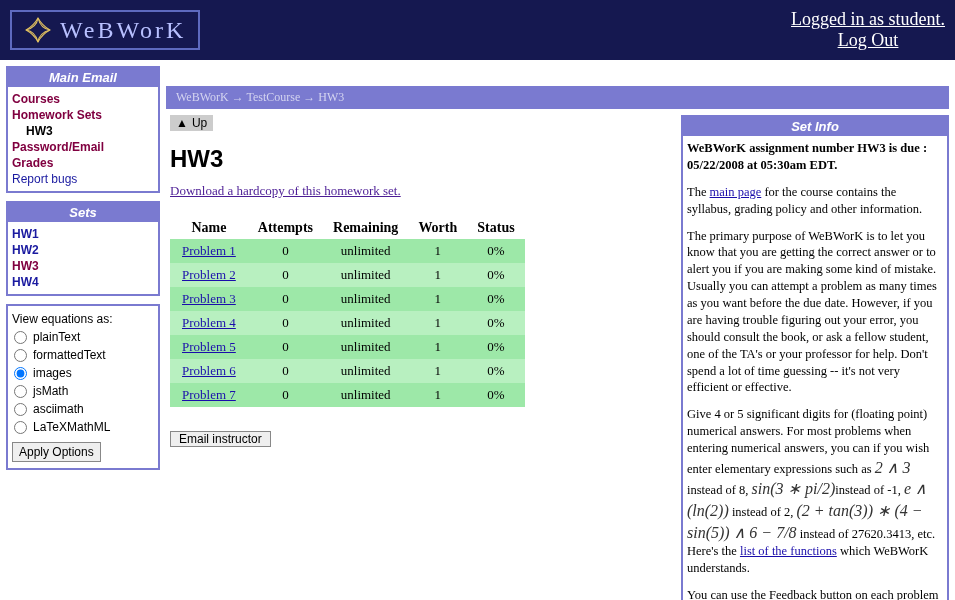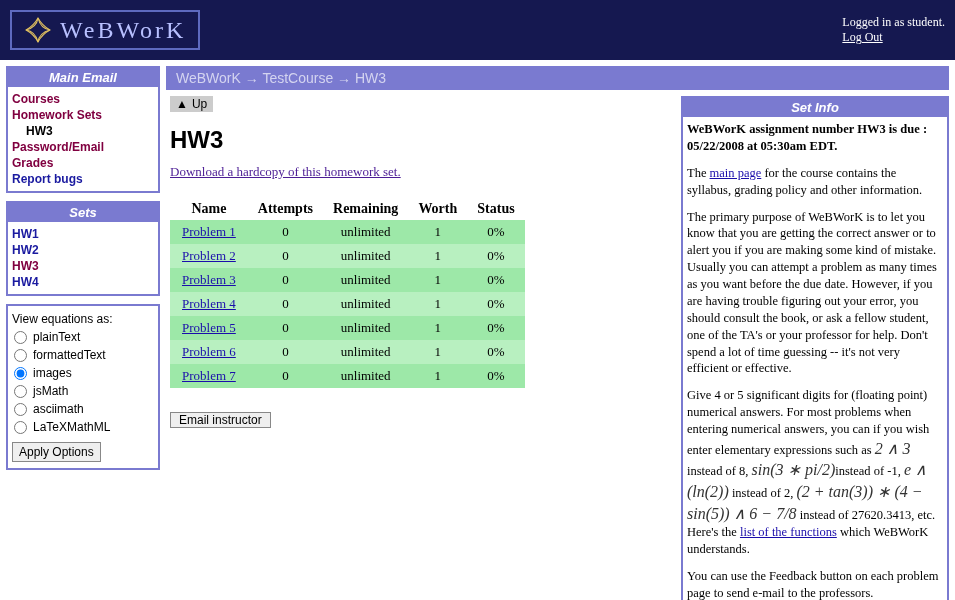--- a/index.html
+++ b/index.html
@@ -4,40 +4,40 @@
 <style>
 * { box-sizing: border-box; margin: 0; padding: 0; }
 body { font-family: Georgia, "Times New Roman", serif; font-size: 13px; background: #fff; color: #000; }
 a { color: #1a0dab; text-decoration: underline; cursor: pointer; }
 
 .top-bar { background: #151850; height: 60px; display: flex; align-items: center; padding: 0 10px; justify-content: space-between; }
 .logo-box { border: 2px solid #5e6abf; padding: 4px 12px; display: flex; align-items: center; gap: 8px; }
 .logo-star { color: #e0c060; font-size: 22px; }
 .logo-star svg { width: 28px; height: 28px; display: block; }
 .logo-text { color: #b8c0ff; font-size: 24px; letter-spacing: 3px; font-family: Georgia, serif; }
-.login-info { text-align: left; color: #fff; font-size: 12px; }
+.login-info { text-align: center; color: #fff; font-size: 18px; text-decoration: underline; }
 .login-info a { color: #fff; }
 
 .main-wrap { display: flex; padding: 6px; gap: 6px; }
 .left-col { width: 154px; flex-shrink: 0; }
 .panel { border: 2px solid #7a7ad0; margin-bottom: 8px; background: #fff; }
 .panel-header { background: #7a7ad0; color: #fff; text-align: center; font-weight: bold; font-size: 13px; padding: 2px 0; font-style: italic; font-family: Verdana, sans-serif; }
 .panel-body { padding: 4px 4px; }
 .menu-item { display: block; color: #800040; text-decoration: none; font-size: 12px; padding: 1px 0; font-weight: bold; font-family: Verdana, sans-serif; }
 .menu-item.indent { padding-left: 14px; color: #000; }
-.menu-item.blue { color: #1a1aa0; font-weight: bold; }
+.menu-item.blue { color: #1a1aa0; font-weight: normal; }
 .sets-item { display: block; color: #1a1aa0; text-decoration: none; font-size: 12px; padding: 1px 0; font-weight: bold; font-family: Verdana, sans-serif; }
 .sets-item.current { color: #800040; }
 .disp-label { font-size: 12px; padding: 2px 0; font-family: Verdana, sans-serif; }
 .radio-row { display: flex; align-items: center; gap: 4px; padding: 2px 0; font-size: 12px; font-family: Verdana, sans-serif; }
 .radio-row input { margin: 0 2px 0 2px; }
 .apply-btn { margin: 6px 0 2px 0; font-size: 12px; padding: 2px 6px; font-family: Arial, sans-serif; background: #efefef; border: 1px solid #888; cursor: pointer; }
 
 .center-col { flex: 1; min-width: 0; }
-.breadcrumb { background: #7a7ad0; color: #d4d4f0; padding: 4px 10px; font-size: 14px; font-family: Liberation Sans, sans-serif; }
+.breadcrumb { background: #7a7ad0; color: #d4d4f0; padding: 4px 10px; font-size: 12px; font-family: Liberation Serif, serif; margin-top: 20px; }
 .breadcrumb span { color: #d4d4f0; }
 .content-area { display: flex; gap: 8px; margin-top: 6px; }
 .main-content { flex: 1; padding: 0 4px; }
 .up-box { background: #ccc; display: inline-flex; align-items: center; gap: 4px; padding: 1px 6px; font-size: 12px; font-family: Verdana, sans-serif; }
 h2.page-title { font-size: 24px; font-weight: bold; margin: 14px 0 10px 0; font-family: Verdana, sans-serif; }
 .download-link { color: #4c1d95; font-size: 13px; }
 
 .problem-table { border-collapse: collapse; margin-top: 18px; }
 .problem-table th { font-weight: bold; font-size: 14px; padding: 3px 10px; text-align: center; }
 .problem-table td { padding: 4px 12px; text-align: center; font-size: 13px; }

